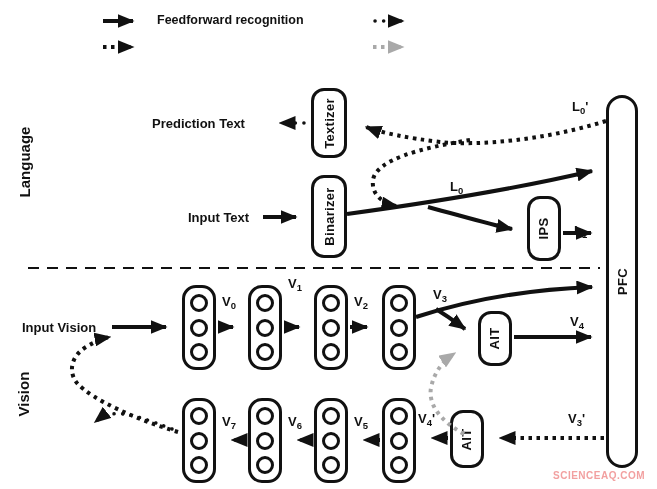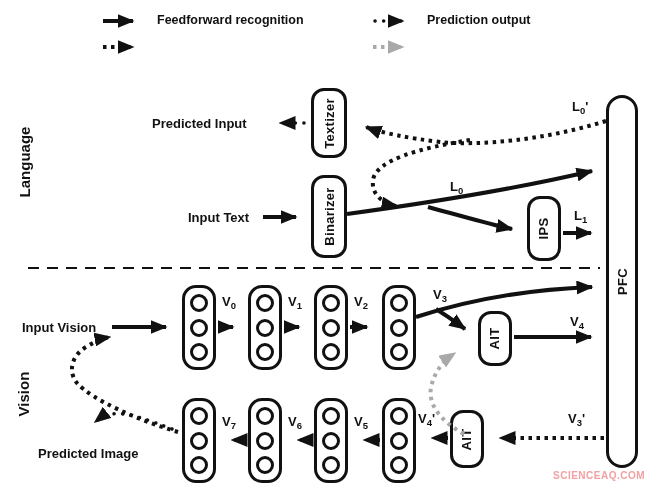--- a/index.html
+++ b/index.html
@@ -37,21 +37,20 @@
   .mk{fill:var(--ink,#111);}
   .mk-gray{fill:var(--gray_arrow,#a9a9a9);}
   .watermark{position:absolute;font-size:10px;font-weight:bold;letter-spacing:.5px;color:var(--watermark,#f2a0a0);z-index:40;}
 </style>
 </head>
 <body>
 
 <div class="stage" style="--ink: #111111; --gray_arrow: #a9a9a9; --watermark: #f2a0a0;">
 
   <span class="legend-label" style="left:157px;top:13px">Feedforward recognition</span>
-  <span class="legend-label" style="left:427px;top:13px">Prediction output</span>
 
   <span class="section-label" style="left:24px;top:162px">Language</span>
   <span class="section-label" style="left:23px;top:394px">Vision</span>
 
   <div class="box" style="left:311px;top:88px;width:36px;height:70px">
       <span class="vtext">Textizer</span>
     </div>
   <div class="box" style="left:311px;top:175px;width:36px;height:83px">
       <span class="vtext">Binarizer</span>
     </div>
@@ -150,31 +149,30 @@
     <path class="s-dot" d="M448,438 H432" marker-end="url(#ah)"></path>
     <path class="s-dot" d="M380,440 H364" marker-end="url(#ah)"></path>
     <path class="s-dot" d="M312,440 H298" marker-end="url(#ah)"></path>
     <path class="s-dot" d="M246,440 H232" marker-end="url(#ah)"></path>
     <path class="s-dot" d="M178,432 C138,420 92,400 77,383 C68,372 71,356 86,347 C96,341 104,338 110,337" marker-end="url(#ah)"></path>
     <path class="s-sparse" d="M172,429 C148,420 128,412 112,414 C106,415 100,418 95,422" marker-end="url(#ah)"></path>
 
     <path class="s-gray" d="M464,434 C440,421 428,404 431,388 C434,372 443,361 455,353" marker-end="url(#ahg)"></path>
   </svg>
 
-  <span class="lbl" style="left:152px;top:116px">Predicted Input</span>
+  <span class="lbl" style="left:152px;top:116px">Prediction Text</span>
   <span class="lbl" style="left:188px;top:210px">Input Text</span>
   <span class="lbl" style="left:22px;top:320px">Input Vision</span>
-  <span class="lbl" style="left:38px;top:446px">Predicted Image</span>
 
   <span class="lbl" style="left:450px;top:179px"><span>L</span><sub>0</sub></span>
-  <span class="lbl" style="left:574px;top:208px"><span>L</span><sub>1</sub></span>
+  <span class="lbl" style="left:574px;top:223px"><span>L</span><sub>1</sub></span>
   <span class="lbl" style="left:572px;top:99px"><span>L</span><sub>0</sub><span>'</span></span>
 
   <span class="lbl" style="left:222px;top:294px"><span>V</span><sub>0</sub></span>
-  <span class="lbl" style="left:288px;top:294px"><span>V</span><sub>1</sub></span>
+  <span class="lbl" style="left:288px;top:276px"><span>V</span><sub>1</sub></span>
   <span class="lbl" style="left:354px;top:294px"><span>V</span><sub>2</sub></span>
   <span class="lbl" style="left:433px;top:287px"><span>V</span><sub>3</sub></span>
   <span class="lbl" style="left:570px;top:314px"><span>V</span><sub>4</sub></span>
   <span class="lbl" style="left:354px;top:414px"><span>V</span><sub>5</sub></span>
   <span class="lbl" style="left:288px;top:414px"><span>V</span><sub>6</sub></span>
   <span class="lbl" style="left:222px;top:414px"><span>V</span><sub>7</sub></span>
   <span class="lbl" style="left:418px;top:411px"><span>V</span><sub>4</sub><span>'</span></span>
   <span class="lbl" style="left:568px;top:411px"><span>V</span><sub>3</sub><span>'</span></span>
 
   <span class="watermark" style="left:553px;top:470px">SCIENCEAQ.COM</span>

